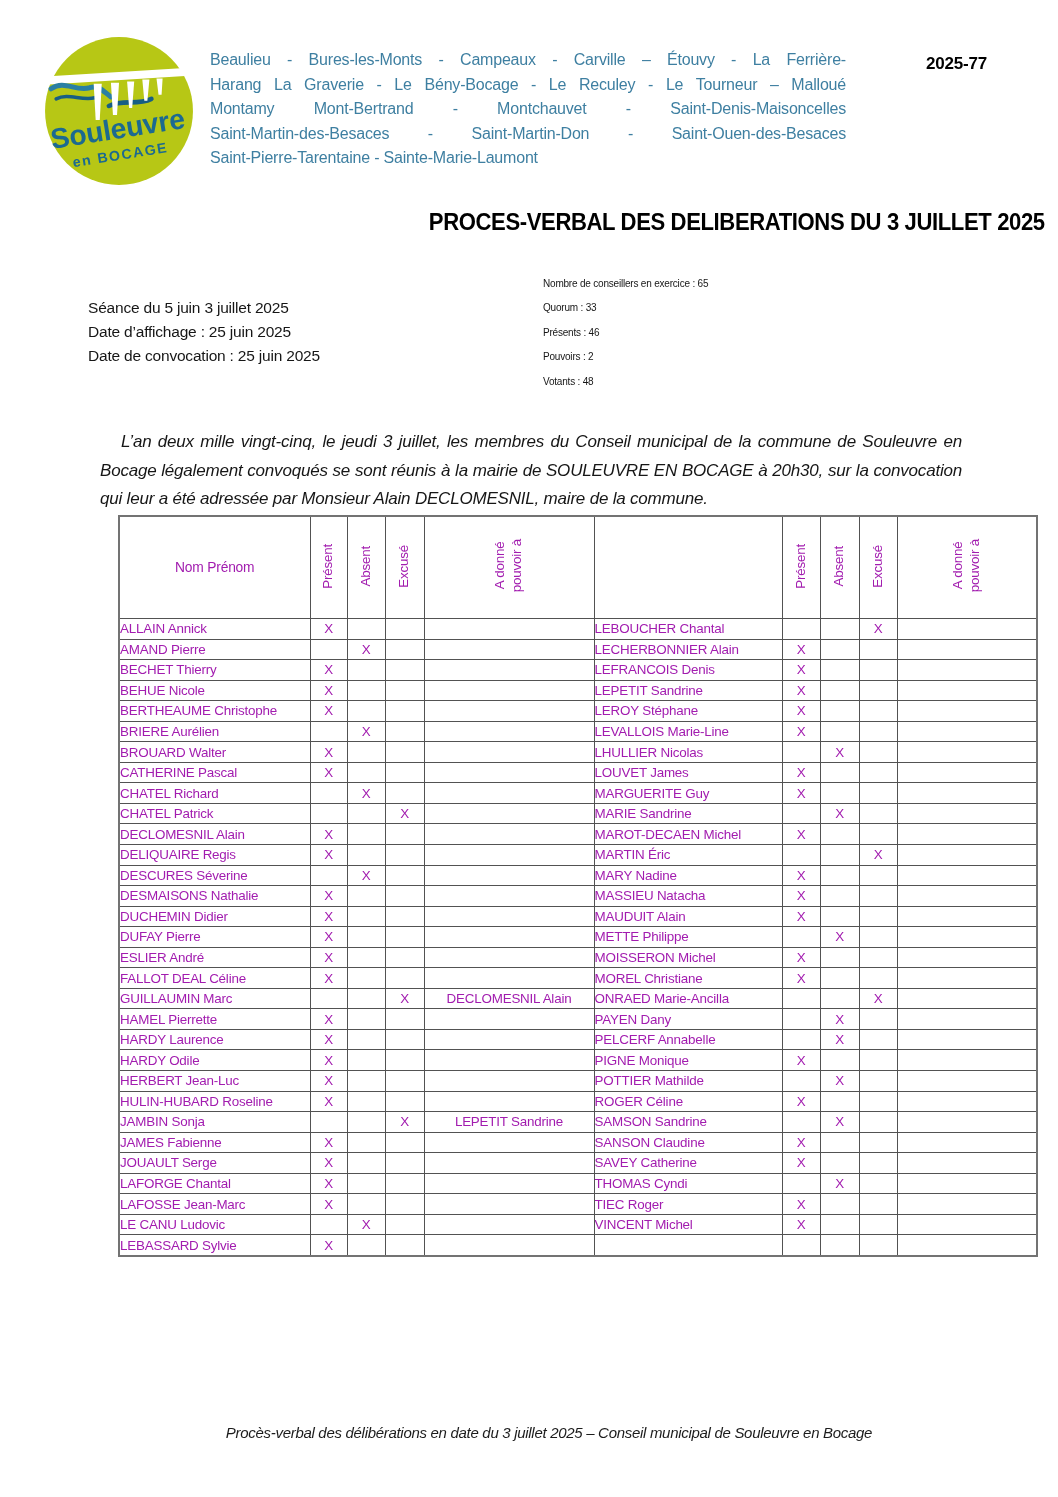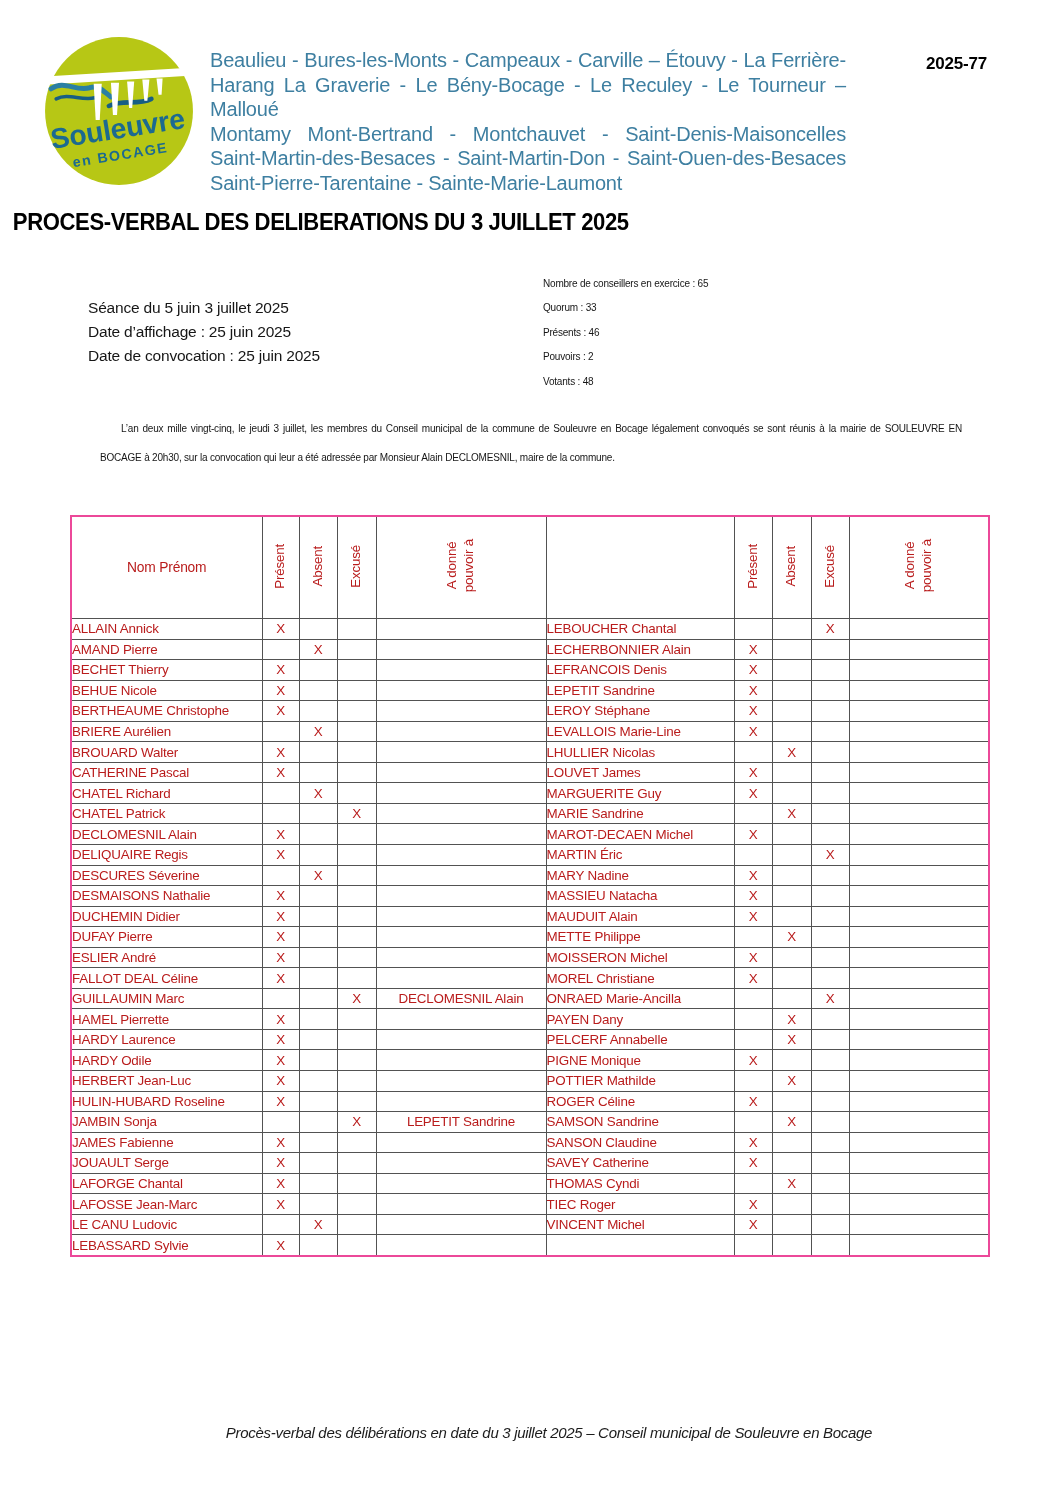--- a/index.html
+++ b/index.html
@@ -6,40 +6,40 @@
   body{
     width:1058px;height:1497px;position:relative;
     font-family:"Liberation Sans",sans-serif;color:#161616;
     letter-spacing:-0.2px;
   }
   .page{position:absolute;inset:0;background:#fff;}
 
   
   .logo{position:absolute;left:44px;top:34px;}
   .communes{position:absolute;left:210px;top:48px;width:636px;
-    font-size:20px;line-height:24.6px;font-weight:500;}
+    font-size:16px;line-height:24.6px;font-weight:500;}
   .communes .cline{text-align:justify;text-align-last:justify;}
   .communes .cline.last{text-align-last:left;}
   .doc-number{position:absolute;left:926px;top:54px;width:110px;
     font-size:17px;font-weight:bold;color:#000;}
 
-  .title{position:absolute;left:0;top:209px;width:100%;text-align:left;
+  .title{position:absolute;left:0;top:209px;width:100%;text-align:right;
     font-size:23px;font-weight:bold;color:#000;}
   .title .tin{display:inline-block;transform:scaleX(0.96);letter-spacing:-0.4px;}
 
   .meta-left{position:absolute;left:88px;top:296px;font-size:15.5px;line-height:24px;}
   .meta-right{position:absolute;left:543px;top:272px;font-size:10px;line-height:24.4px;}
 
-  .intro{position:absolute;left:100px;top:415px;width:862px;
-    font-size:10px;line-height:28.6px;text-align:justify;text-indent:21px;}
+  .intro{position:absolute;left:100px;top:428px;width:862px;
+    font-size:17px;line-height:28.6px;text-align:justify;text-indent:21px;font-style:italic;}
 
   
   .attendance{position:absolute;left:70px;top:515px;}
   table.att{border-collapse:collapse;table-layout:fixed;width:918px;
-    border:2px solid #ec4899;font-size:13.4px;color:#b91c1c;}
+    border:2px solid #737373;font-size:13.4px;color:#a21caf;margin-left:48px;}
   table.att th,table.att td{border:1px solid #525252;padding:0;overflow:hidden;
     font-weight:normal;height:19.55px;vertical-align:middle;}
   table.att thead th{height:101px;text-align:center;}
   td.name{text-align:left;padding-left:6px;white-space:nowrap;}
   td.mark{text-align:center;}
   td.pouvoir{text-align:center;white-space:nowrap;}
   .vh{display:inline-block;writing-mode:vertical-rl;transform:rotate(180deg);
     white-space:pre-line;line-height:1.25;font-size:13.4px;}
   th.namehead{font-size:13.8px;}
 

